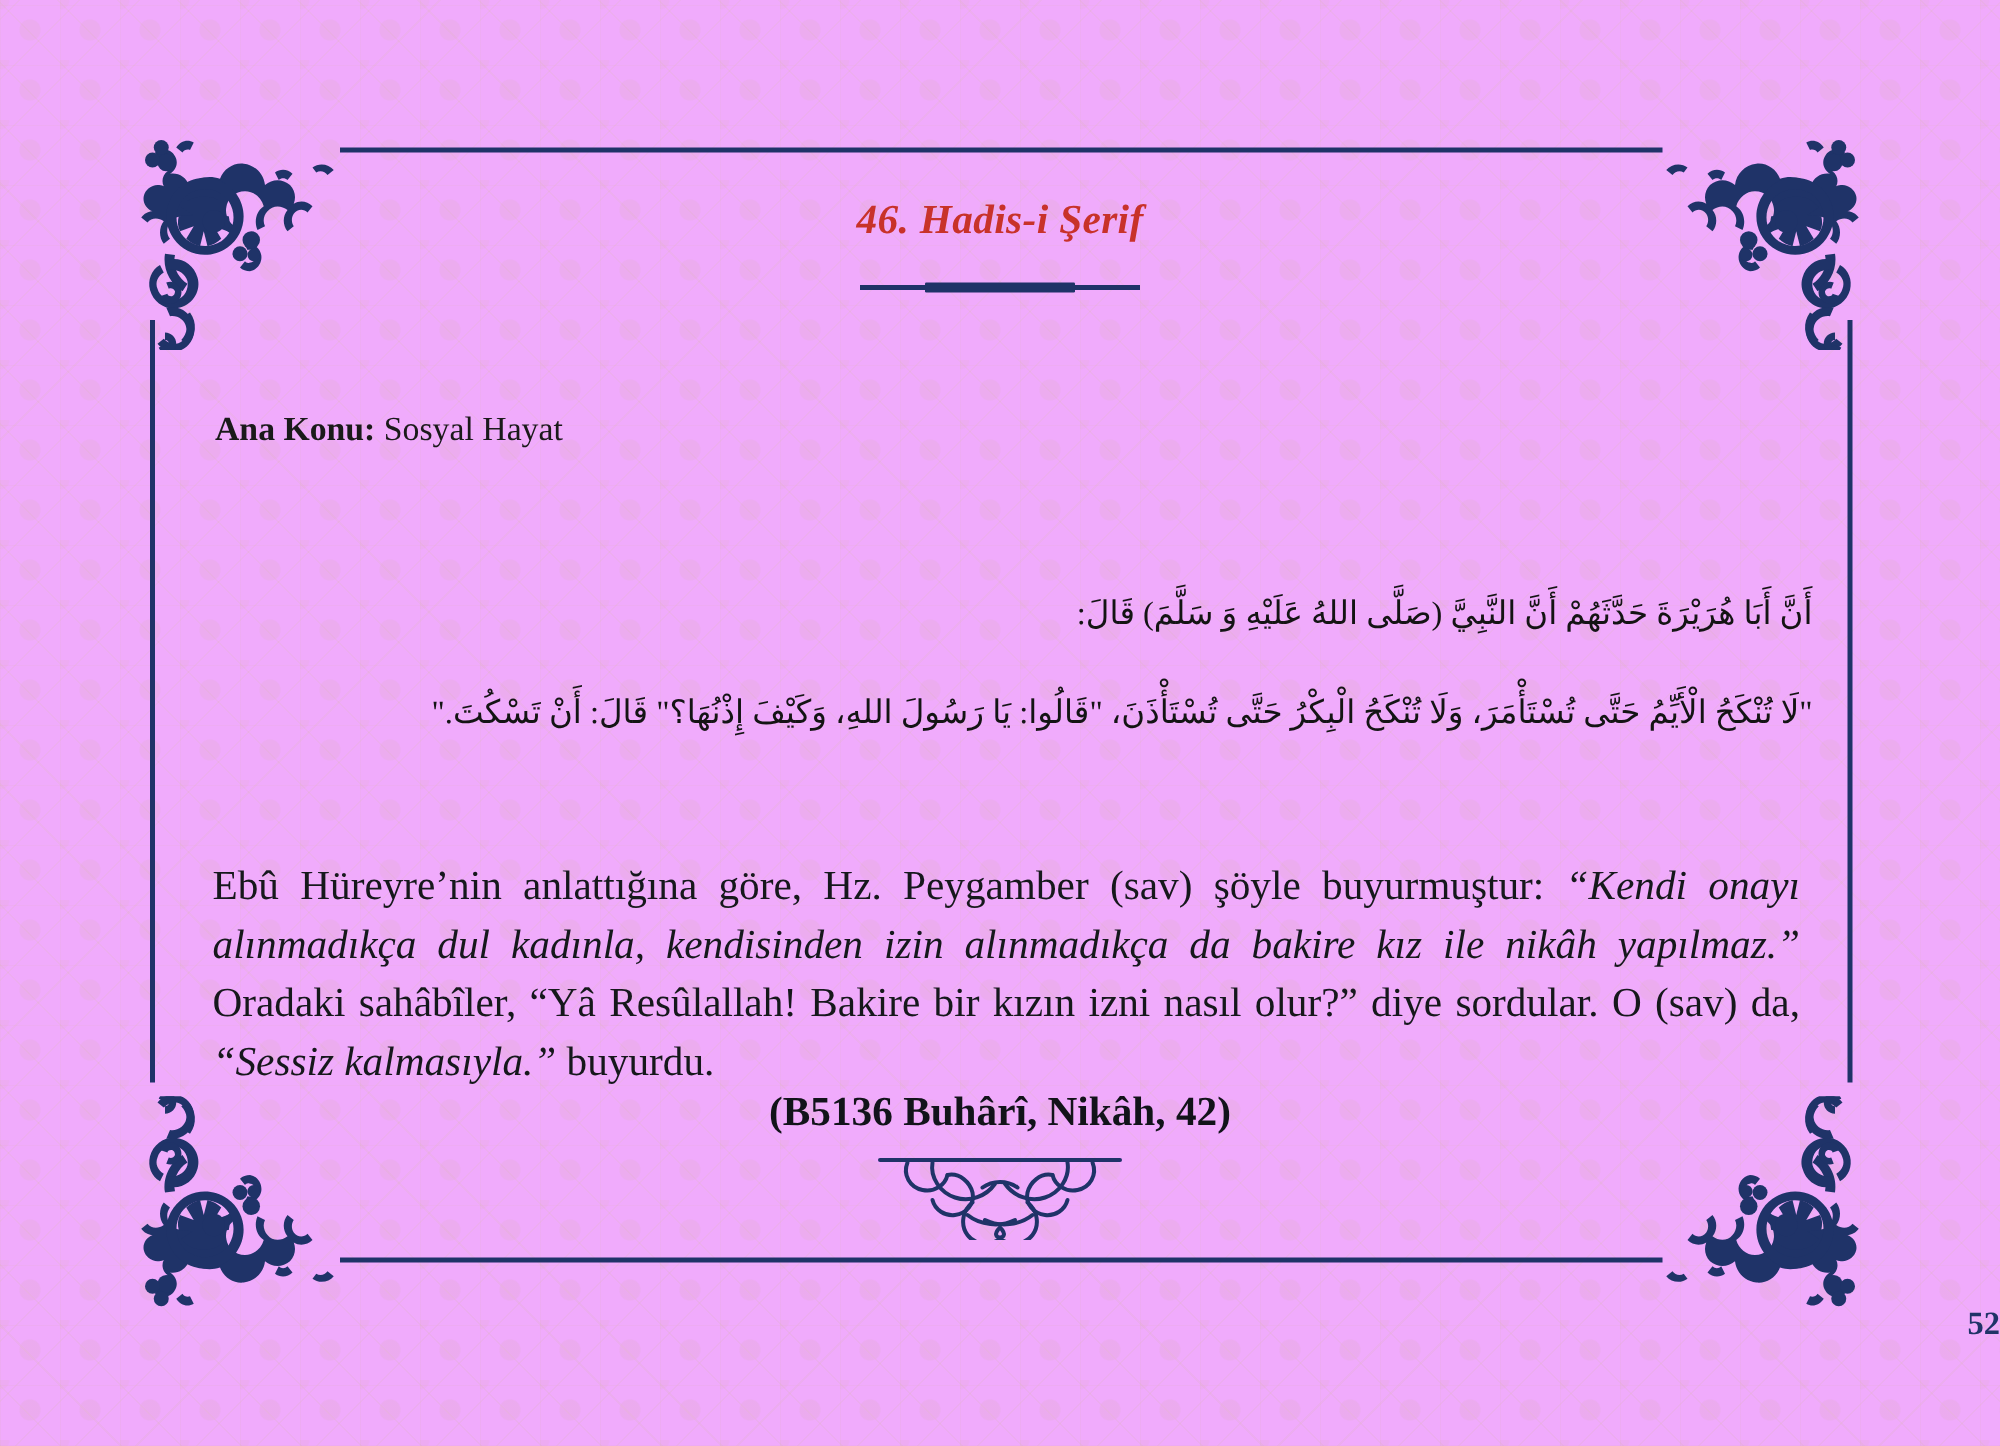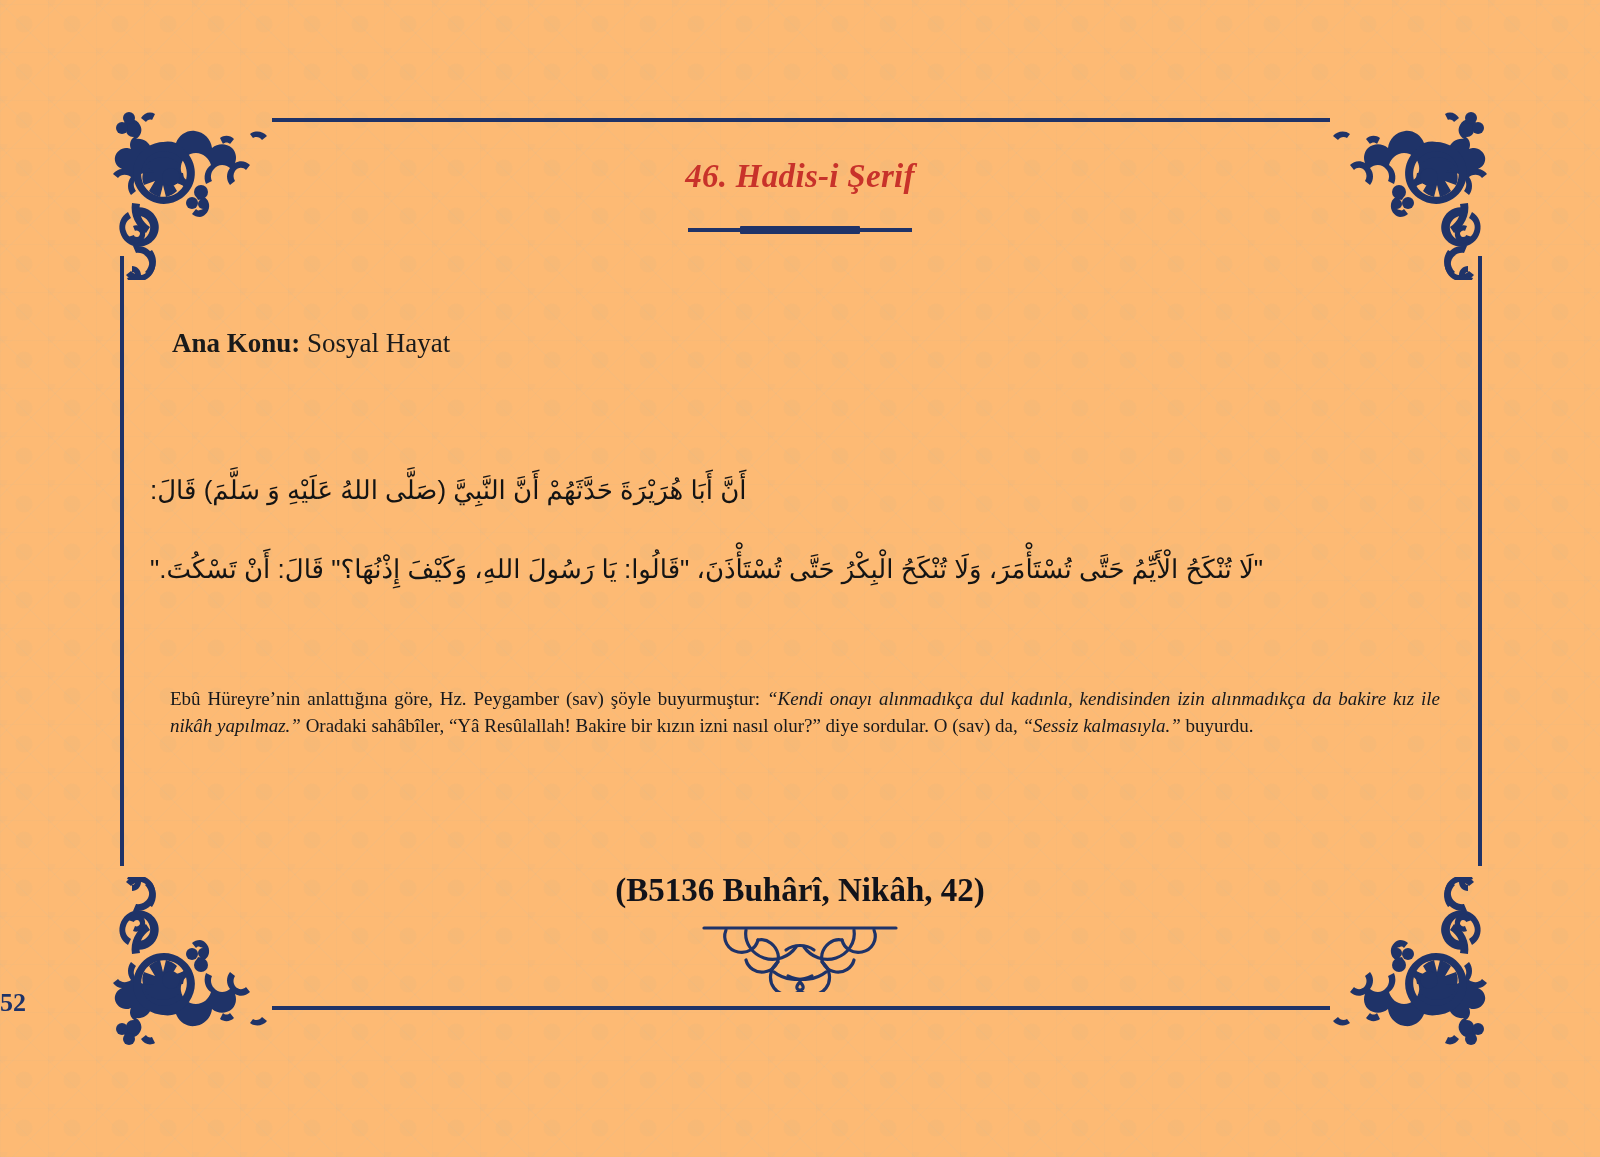--- a/index.html
+++ b/index.html
@@ -12,21 +12,21 @@
     height: 1157px;
     overflow: hidden;
     font-family: "Liberation Serif", serif;
   }
 
   
   .page {
     position: relative;
     width: 1600px;
     height: 1157px;
-    background-color: #fdba74;
+    background-color: #f0abfc;
     overflow: hidden;
   }
 
   
   .page-pattern {
     position: absolute;
     inset: 0;
     pointer-events: none;
     opacity: 0.55;
     background-image:
@@ -116,35 +116,35 @@
     text-align: center;
   }
   .meta .label { font-weight: bold; }
 
   
   .arabic {
     position: absolute;
     left: 150px;
     right: 150px;
     direction: rtl;
-    text-align: left;
+    text-align: right;
     color: #141414;
-    font-family: Liberation Sans, sans-serif;
+    font-family: Liberation Serif, serif;
     line-height: 1.9;
   }
   .arabic.line1 { top: 466px; font-size: 26px; }
   .arabic.line2 { top: 545px; font-size: 26px; }
 
   
   .translation {
     position: absolute;
     left: 170px;
     width: 1270px;
     top: 686px;
-    font-size: 19px;
+    font-size: 33px;
     line-height: 1.42;
     color: #16181c;
     text-align: justify;
   }
   .translation .quote { font-style: italic; }
 
   
   .source {
     position: absolute;
     left: 0; right: 0;
@@ -163,22 +163,22 @@
     transform: translateX(-50%);
     width: 200px;
     height: 74px;
     color: #1f3368;
   }
   .bottom-ornament svg { width:100%; height:100%; display:block; }
 
   .page-number {
     position: absolute;
     left: 0; right: 0;
-    top: 988px;
-    text-align: left;
+    top: 1044px;
+    text-align: right;
     font-size: 26px;
     font-weight: bold;
     color: #1f3368;
   }
 </style>
 </head>
 <body>
 
 <div class="page">
 

